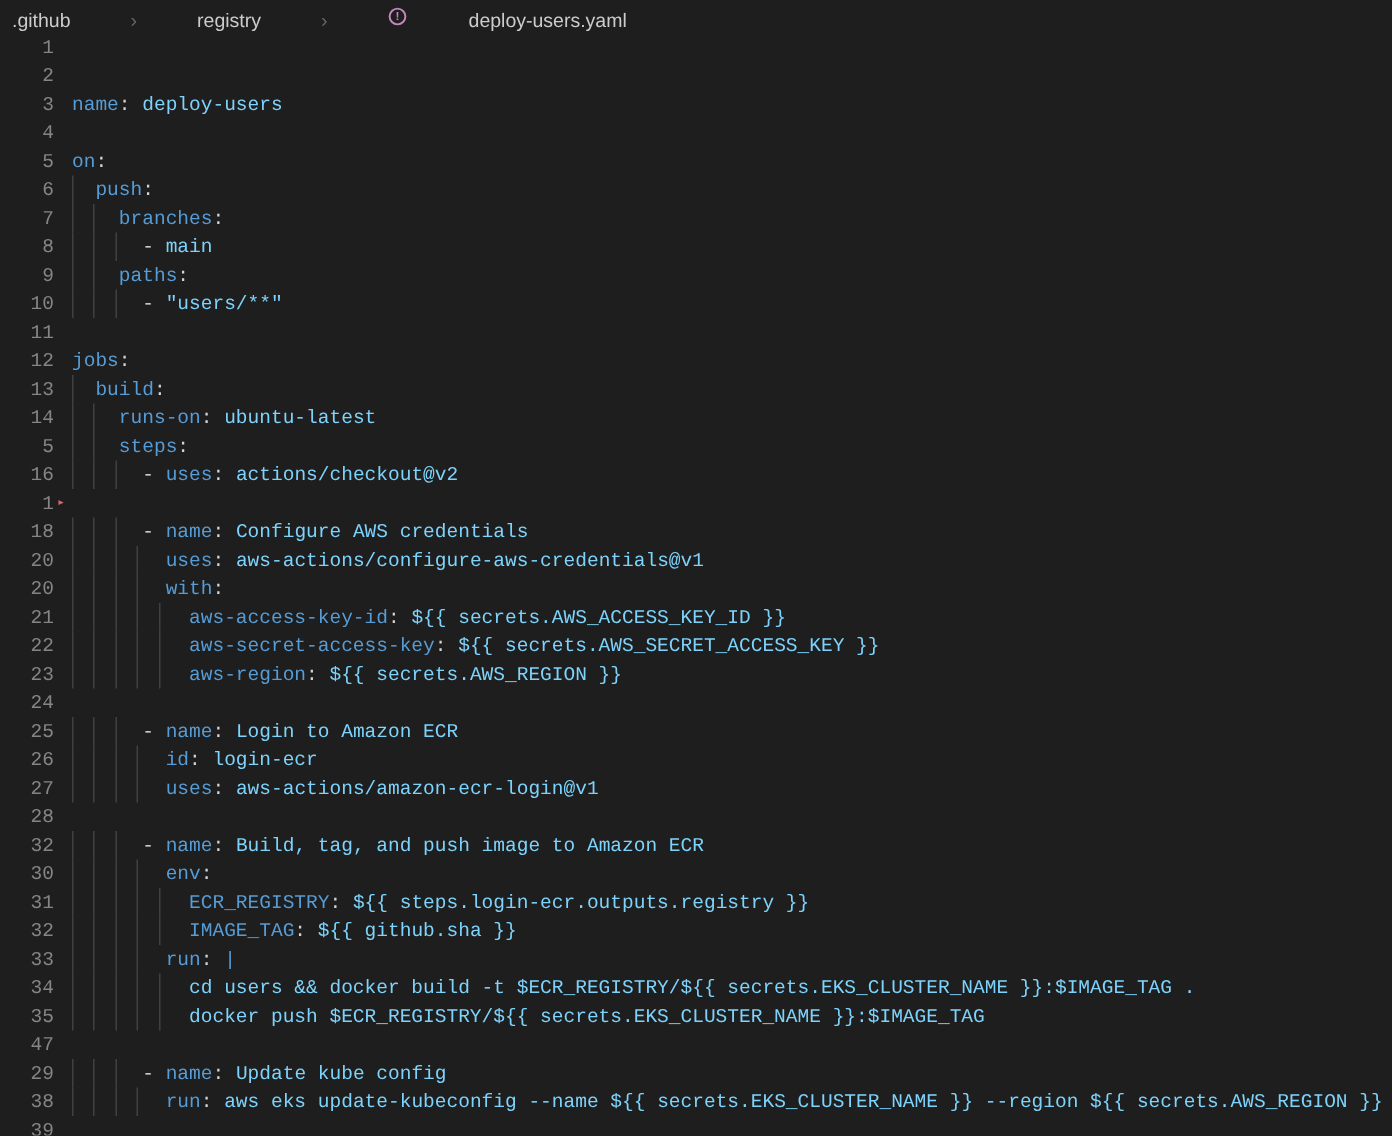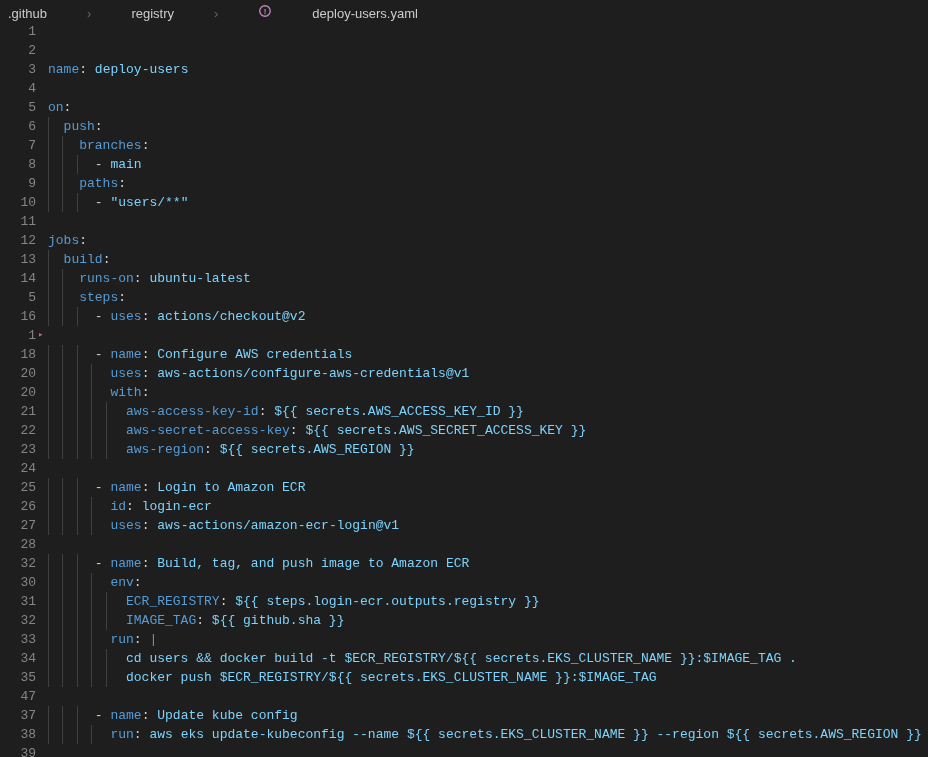--- a/index.html
+++ b/index.html
@@ -115,20 +115,20 @@
       <div class="ln">27</div>
       <div class="ln">28</div>
       <div class="ln">32</div>
       <div class="ln">30</div>
       <div class="ln">31</div>
       <div class="ln">32</div>
       <div class="ln">33</div>
       <div class="ln">34</div>
       <div class="ln">35</div>
       <div class="ln">47</div>
-      <div class="ln">37</div>
+      <div class="ln">29</div>
       <div class="ln">38</div>
       <div class="ln">39</div>
     </div>
   <div class="code">
     <div class="lines" id="lines"><div class="line"><span style="position: relative;"><span></span><span class="tk-key">name</span><span class="tk-punct">: </span><span class="tk-str">deploy-users</span></span></div><div class="line"><span style="position: relative;"><span></span></span></div><div class="line"><span style="position: relative;"><span></span><span class="tk-key">on</span><span class="tk-punct">:</span></span></div><div class="line"><span class="indent-guide" style="left: 0px;"></span><span style="position: relative;"><span>  </span><span class="tk-key">push</span><span class="tk-punct">:</span></span></div><div class="line"><span class="indent-guide" style="left: 0px;"></span><span class="indent-guide" style="left: 14.4px;"></span><span style="position: relative;"><span>    </span><span class="tk-key">branches</span><span class="tk-punct">:</span></span></div><div class="line"><span class="indent-guide" style="left: 0px;"></span><span class="indent-guide" style="left: 14.4px;"></span><span class="indent-guide" style="left: 28.8px;"></span><span style="position: relative;"><span>      </span><span class="tk-punct">- </span><span class="tk-str">main</span></span></div><div class="line"><span class="indent-guide" style="left: 0px;"></span><span class="indent-guide" style="left: 14.4px;"></span><span style="position: relative;"><span>    </span><span class="tk-key">paths</span><span class="tk-punct">:</span></span></div><div class="line"><span class="indent-guide" style="left: 0px;"></span><span class="indent-guide" style="left: 14.4px;"></span><span class="indent-guide" style="left: 28.8px;"></span><span style="position: relative;"><span>      </span><span class="tk-punct">- </span><span class="tk-str">"users/**"</span></span></div><div class="line"><span style="position: relative;"><span></span></span></div><div class="line"><span style="position: relative;"><span></span><span class="tk-key">jobs</span><span class="tk-punct">:</span></span></div><div class="line"><span class="indent-guide" style="left: 0px;"></span><span style="position: relative;"><span>  </span><span class="tk-key">build</span><span class="tk-punct">:</span></span></div><div class="line"><span class="indent-guide" style="left: 0px;"></span><span class="indent-guide" style="left: 14.4px;"></span><span style="position: relative;"><span>    </span><span class="tk-key">runs-on</span><span class="tk-punct">: </span><span class="tk-str">ubuntu-latest</span></span></div><div class="line"><span class="indent-guide" style="left: 0px;"></span><span class="indent-guide" style="left: 14.4px;"></span><span style="position: relative;"><span>    </span><span class="tk-key">steps</span><span class="tk-punct">:</span></span></div><div class="line"><span class="indent-guide" style="left: 0px;"></span><span class="indent-guide" style="left: 14.4px;"></span><span class="indent-guide" style="left: 28.8px;"></span><span style="position: relative;"><span>      </span><span class="tk-punct">- </span><span class="tk-key">uses</span><span class="tk-punct">: </span><span class="tk-str">actions/checkout@v2</span></span></div><div class="line"><span style="position: relative;"><span></span></span><span style="position: absolute; left: -10px; color: rgb(209, 105, 105); font-size: 9px;">▸</span></div><div class="line"><span class="indent-guide" style="left: 0px;"></span><span class="indent-guide" style="left: 14.4px;"></span><span class="indent-guide" style="left: 28.8px;"></span><span style="position: relative;"><span>      </span><span class="tk-punct">- </span><span class="tk-key">name</span><span class="tk-punct">: </span><span class="tk-str">Configure AWS credentials</span></span></div><div class="line"><span class="indent-guide" style="left: 0px;"></span><span class="indent-guide" style="left: 14.4px;"></span><span class="indent-guide" style="left: 28.8px;"></span><span class="indent-guide" style="left: 43.2px;"></span><span style="position: relative;"><span>        </span><span class="tk-key">uses</span><span class="tk-punct">: </span><span class="tk-str">aws-actions/configure-aws-credentials@v1</span></span></div><div class="line"><span class="indent-guide" style="left: 0px;"></span><span class="indent-guide" style="left: 14.4px;"></span><span class="indent-guide" style="left: 28.8px;"></span><span class="indent-guide" style="left: 43.2px;"></span><span style="position: relative;"><span>        </span><span class="tk-key">with</span><span class="tk-punct">:</span></span></div><div class="line"><span class="indent-guide" style="left: 0px;"></span><span class="indent-guide" style="left: 14.4px;"></span><span class="indent-guide" style="left: 28.8px;"></span><span class="indent-guide" style="left: 43.2px;"></span><span class="indent-guide" style="left: 57.6px;"></span><span style="position: relative;"><span>          </span><span class="tk-key">aws-access-key-id</span><span class="tk-punct">: </span><span class="tk-str">${{ secrets.AWS_ACCESS_KEY_ID }}</span></span></div><div class="line"><span class="indent-guide" style="left: 0px;"></span><span class="indent-guide" style="left: 14.4px;"></span><span class="indent-guide" style="left: 28.8px;"></span><span class="indent-guide" style="left: 43.2px;"></span><span class="indent-guide" style="left: 57.6px;"></span><span style="position: relative;"><span>          </span><span class="tk-key">aws-secret-access-key</span><span class="tk-punct">: </span><span class="tk-str">${{ secrets.AWS_SECRET_ACCESS_KEY }}</span></span></div><div class="line"><span class="indent-guide" style="left: 0px;"></span><span class="indent-guide" style="left: 14.4px;"></span><span class="indent-guide" style="left: 28.8px;"></span><span class="indent-guide" style="left: 43.2px;"></span><span class="indent-guide" style="left: 57.6px;"></span><span style="position: relative;"><span>          </span><span class="tk-key">aws-region</span><span class="tk-punct">: </span><span class="tk-str">${{ secrets.AWS_REGION }}</span></span></div><div class="line"><span style="position: relative;"><span></span></span></div><div class="line"><span class="indent-guide" style="left: 0px;"></span><span class="indent-guide" style="left: 14.4px;"></span><span class="indent-guide" style="left: 28.8px;"></span><span style="position: relative;"><span>      </span><span class="tk-punct">- </span><span class="tk-key">name</span><span class="tk-punct">: </span><span class="tk-str">Login to Amazon ECR</span></span></div><div class="line"><span class="indent-guide" style="left: 0px;"></span><span class="indent-guide" style="left: 14.4px;"></span><span class="indent-guide" style="left: 28.8px;"></span><span class="indent-guide" style="left: 43.2px;"></span><span style="position: relative;"><span>        </span><span class="tk-key">id</span><span class="tk-punct">: </span><span class="tk-str">login-ecr</span></span></div><div class="line"><span class="indent-guide" style="left: 0px;"></span><span class="indent-guide" style="left: 14.4px;"></span><span class="indent-guide" style="left: 28.8px;"></span><span class="indent-guide" style="left: 43.2px;"></span><span style="position: relative;"><span>        </span><span class="tk-key">uses</span><span class="tk-punct">: </span><span class="tk-str">aws-actions/amazon-ecr-login@v1</span></span></div><div class="line"><span style="position: relative;"><span></span></span></div><div class="line"><span class="indent-guide" style="left: 0px;"></span><span class="indent-guide" style="left: 14.4px;"></span><span class="indent-guide" style="left: 28.8px;"></span><span style="position: relative;"><span>      </span><span class="tk-punct">- </span><span class="tk-key">name</span><span class="tk-punct">: </span><span class="tk-str">Build, tag, and push image to Amazon ECR</span></span></div><div class="line"><span class="indent-guide" style="left: 0px;"></span><span class="indent-guide" style="left: 14.4px;"></span><span class="indent-guide" style="left: 28.8px;"></span><span class="indent-guide" style="left: 43.2px;"></span><span style="position: relative;"><span>        </span><span class="tk-key">env</span><span class="tk-punct">:</span></span></div><div class="line"><span class="indent-guide" style="left: 0px;"></span><span class="indent-guide" style="left: 14.4px;"></span><span class="indent-guide" style="left: 28.8px;"></span><span class="indent-guide" style="left: 43.2px;"></span><span class="indent-guide" style="left: 57.6px;"></span><span style="position: relative;"><span>          </span><span class="tk-key">ECR_REGISTRY</span><span class="tk-punct">: </span><span class="tk-str">${{ steps.login-ecr.outputs.registry }}</span></span></div><div class="line"><span class="indent-guide" style="left: 0px;"></span><span class="indent-guide" style="left: 14.4px;"></span><span class="indent-guide" style="left: 28.8px;"></span><span class="indent-guide" style="left: 43.2px;"></span><span class="indent-guide" style="left: 57.6px;"></span><span style="position: relative;"><span>          </span><span class="tk-key">IMAGE_TAG</span><span class="tk-punct">: </span><span class="tk-str">${{ github.sha }}</span></span></div><div class="line"><span class="indent-guide" style="left: 0px;"></span><span class="indent-guide" style="left: 14.4px;"></span><span class="indent-guide" style="left: 28.8px;"></span><span class="indent-guide" style="left: 43.2px;"></span><span style="position: relative;"><span>        </span><span class="tk-key">run</span><span class="tk-punct">: </span><span class="tk-key">|</span></span></div><div class="line"><span class="indent-guide" style="left: 0px;"></span><span class="indent-guide" style="left: 14.4px;"></span><span class="indent-guide" style="left: 28.8px;"></span><span class="indent-guide" style="left: 43.2px;"></span><span class="indent-guide" style="left: 57.6px;"></span><span style="position: relative;"><span>          </span><span class="tk-str">cd users &amp;&amp; docker build -t $ECR_REGISTRY/${{ secrets.EKS_CLUSTER_NAME }}:$IMAGE_TAG .</span></span></div><div class="line"><span class="indent-guide" style="left: 0px;"></span><span class="indent-guide" style="left: 14.4px;"></span><span class="indent-guide" style="left: 28.8px;"></span><span class="indent-guide" style="left: 43.2px;"></span><span class="indent-guide" style="left: 57.6px;"></span><span style="position: relative;"><span>          </span><span class="tk-str">docker push $ECR_REGISTRY/${{ secrets.EKS_CLUSTER_NAME }}:$IMAGE_TAG</span></span></div><div class="line"><span style="position: relative;"><span></span></span></div><div class="line"><span class="indent-guide" style="left: 0px;"></span><span class="indent-guide" style="left: 14.4px;"></span><span class="indent-guide" style="left: 28.8px;"></span><span style="position: relative;"><span>      </span><span class="tk-punct">- </span><span class="tk-key">name</span><span class="tk-punct">: </span><span class="tk-str">Update kube config</span></span></div><div class="line"><span class="indent-guide" style="left: 0px;"></span><span class="indent-guide" style="left: 14.4px;"></span><span class="indent-guide" style="left: 28.8px;"></span><span class="indent-guide" style="left: 43.2px;"></span><span style="position: relative;"><span>        </span><span class="tk-key">run</span><span class="tk-punct">: </span><span class="tk-str">aws eks update-kubeconfig --name ${{ secrets.EKS_CLUSTER_NAME }} --region ${{ secrets.AWS_REGION }}</span></span></div><div class="line"><span style="position: relative;"><span></span></span></div></div>
   </div>
 </div>
 
 </body></html>

